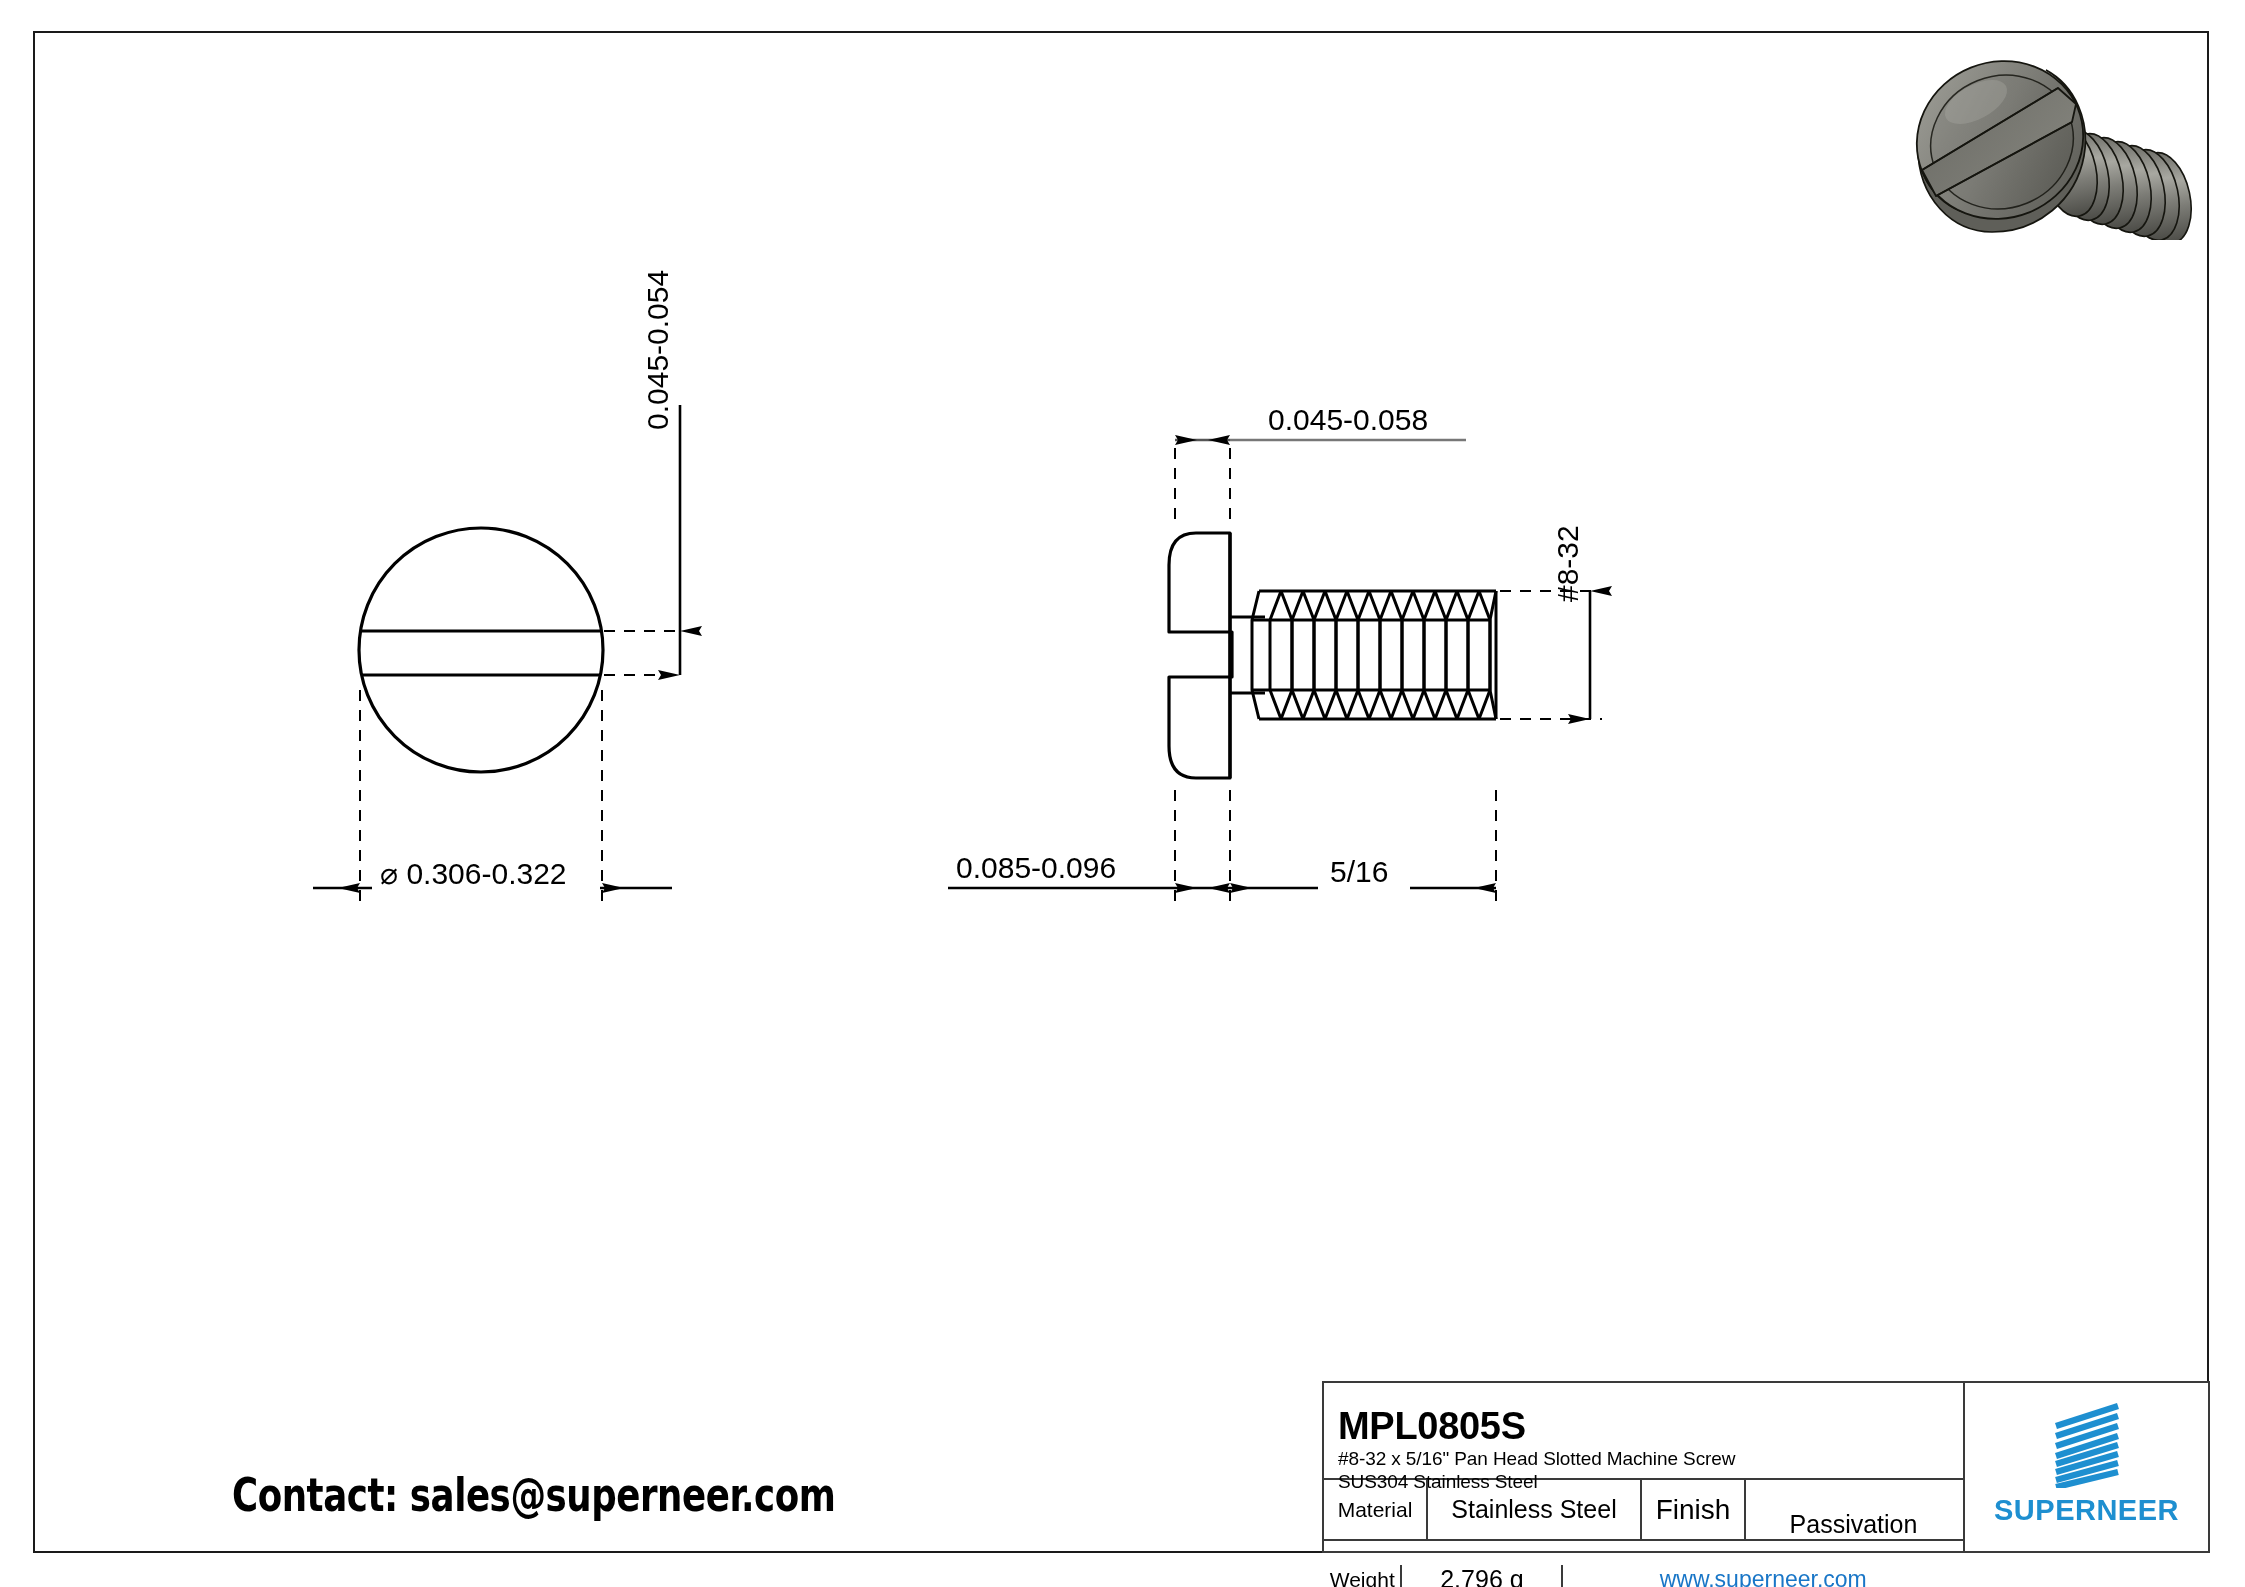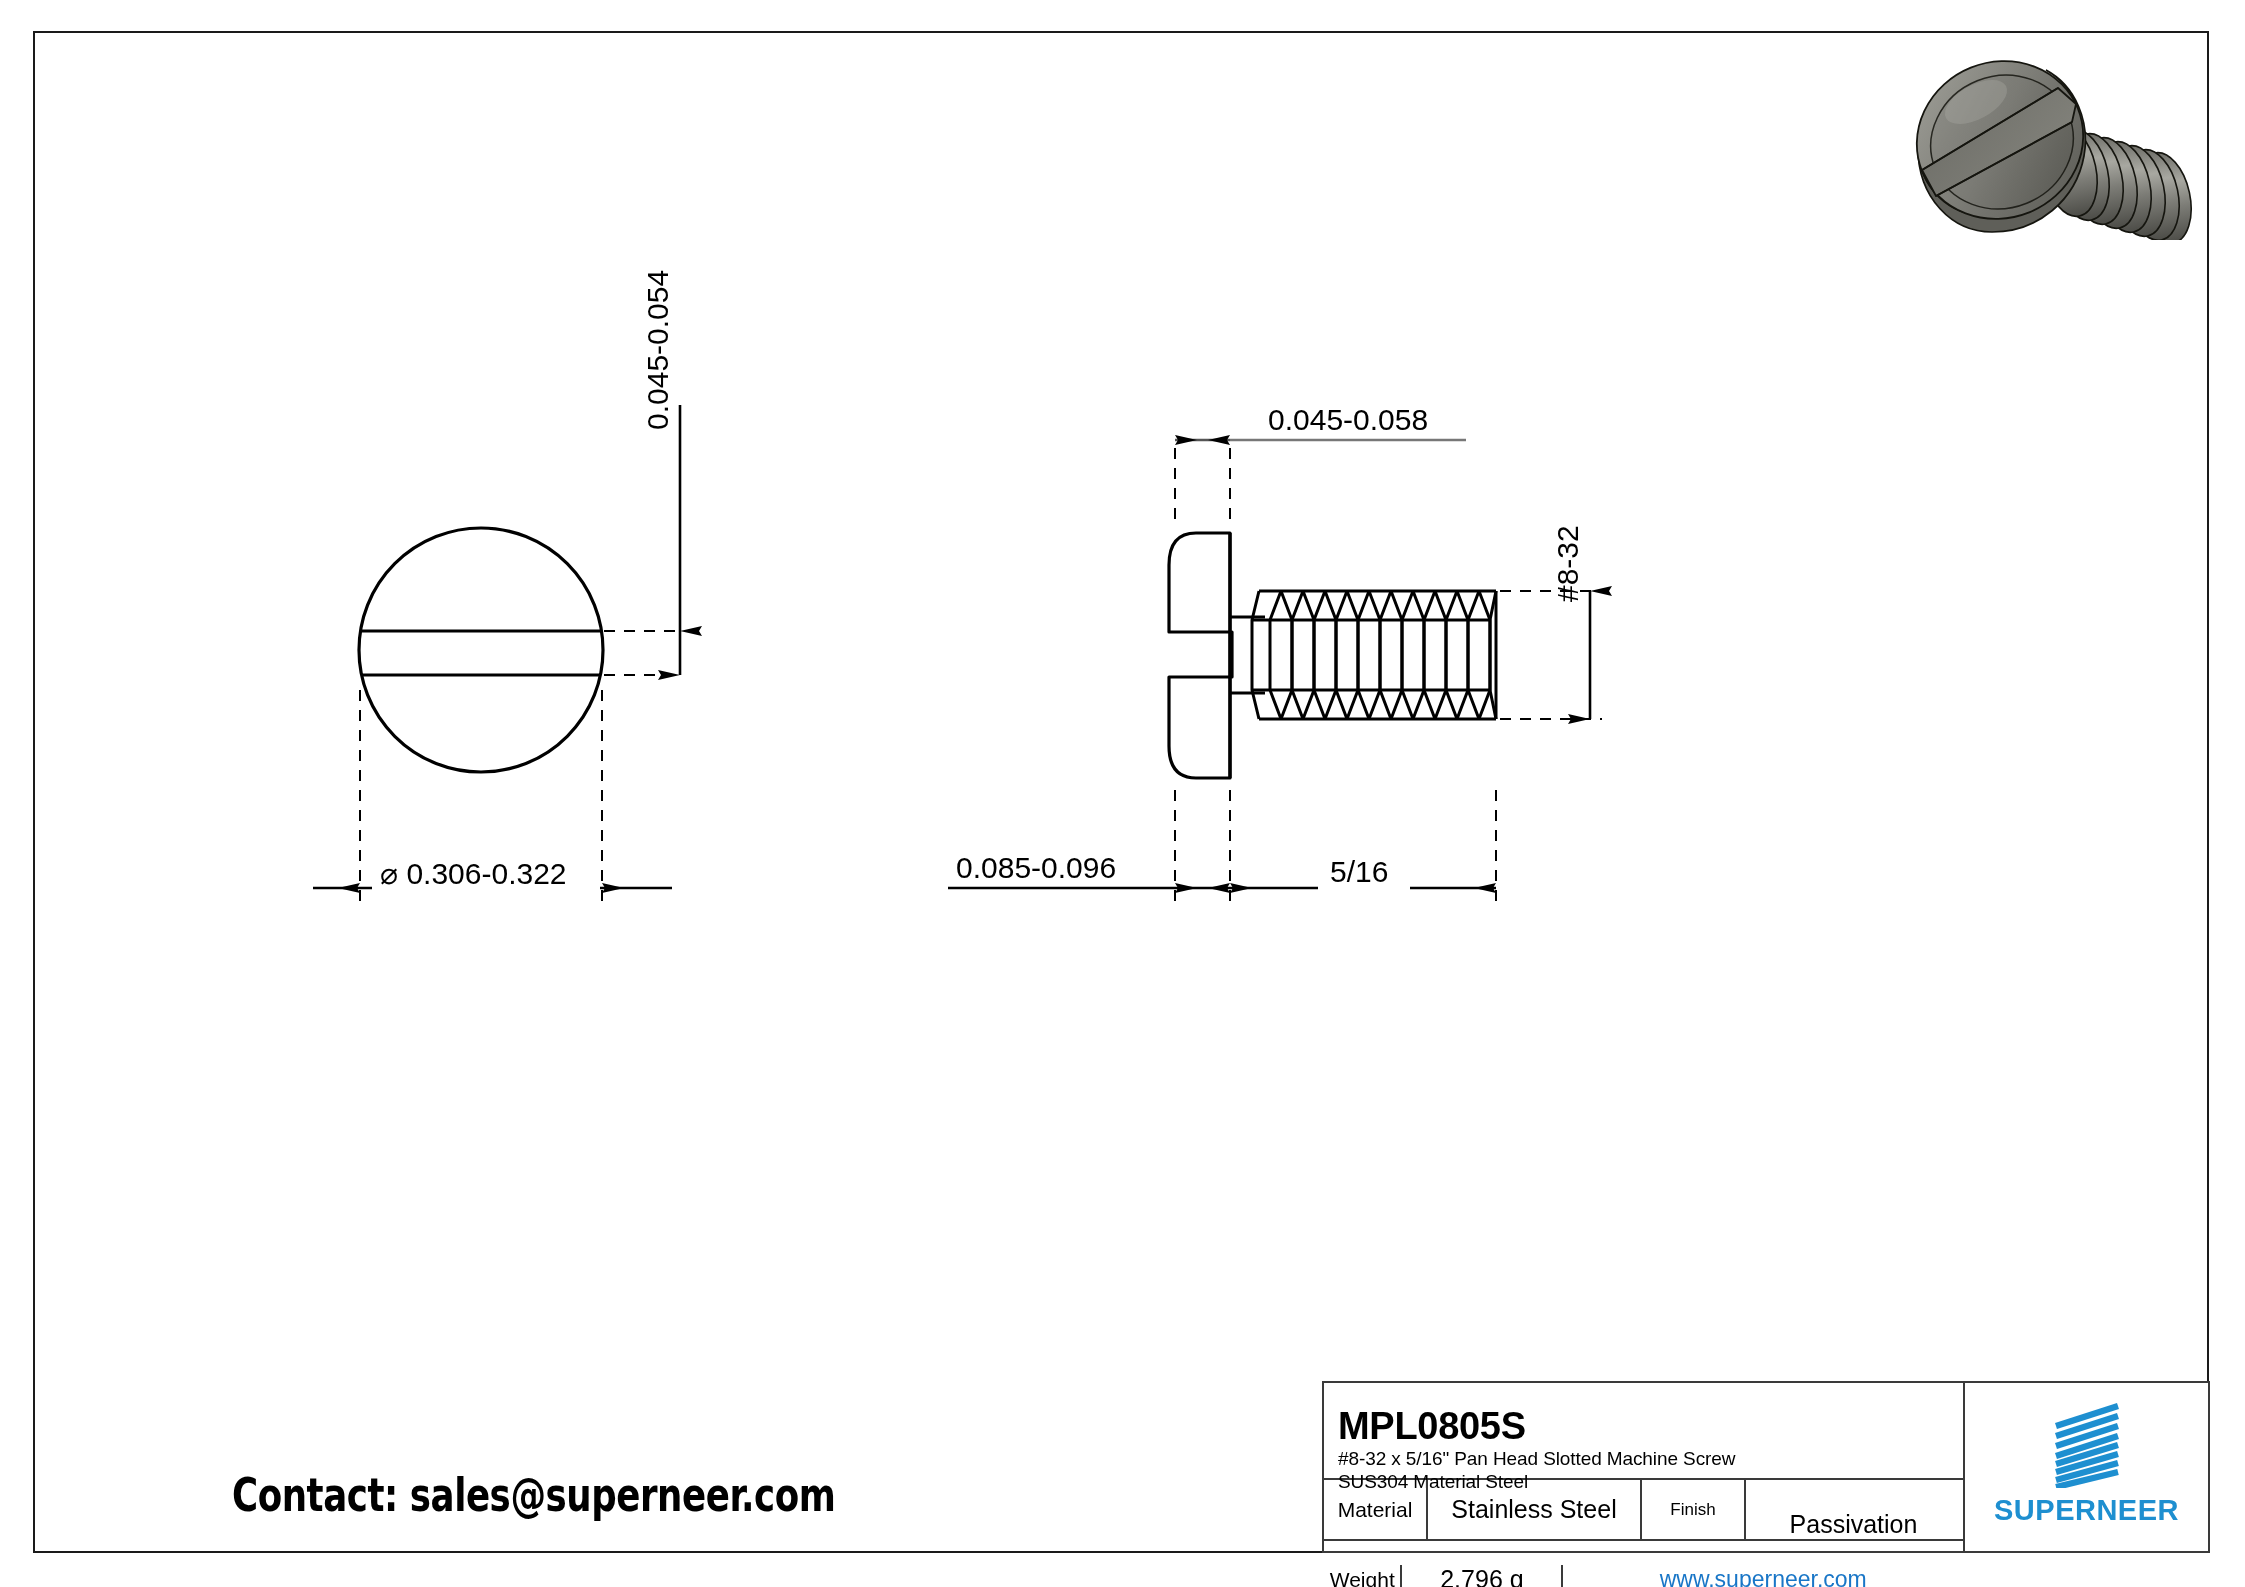--- a/index.html
+++ b/index.html
@@ -121,21 +121,21 @@
     align-items: center;
     justify-content: center;
     font-size: 22px;
     color: #000;
     box-sizing: border-box;
     border-right: 2px solid #3a3a3a;
   }
   .tb-cell.last { border-right: none; }
   .c-label   { width: 104px; font-size: 21px; }
   .c-value1  { width: 214px; font-size: 25px; }
-  .c-label2  { width: 104px; font-size: 17px; }
+  .c-label2  { width: 104px; font-size: 28px; }
   .c-value2  { width: 215px; font-size: 25px; margin-top: 30px; }
   .c-weblink {
     width: 533px;
     color: #1976c7;
     font-size: 23px;
     border-right: none;
   }
   .tb-logo {
     flex: 1 1 auto;
     display: flex;
@@ -359,21 +359,21 @@
 
   <div class="contact-line">Contact: sales@superneer.com</div>
 
   <div class="title-block">
 
     <div class="tb-left">
 
       <div class="tb-desc">
         <div class="tb-partno">MPL0805S</div>
         <div class="tb-sub">#8-32 x 5/16" Pan Head Slotted Machine Screw</div>
-        <div class="tb-sub">SUS304 Material Steel</div>
+        <div class="tb-sub">SUS304 Stainless Steel</div>
       </div>
 
       <div class="tb-rows">
 
         <div class="tb-row first">
           <div class="tb-cell c-label">Material</div>
           <div class="tb-cell c-value1">Stainless Steel</div>
           <div class="tb-cell c-label2">Finish</div>
           <div class="tb-cell c-value2 last">Passivation</div>
         </div>

